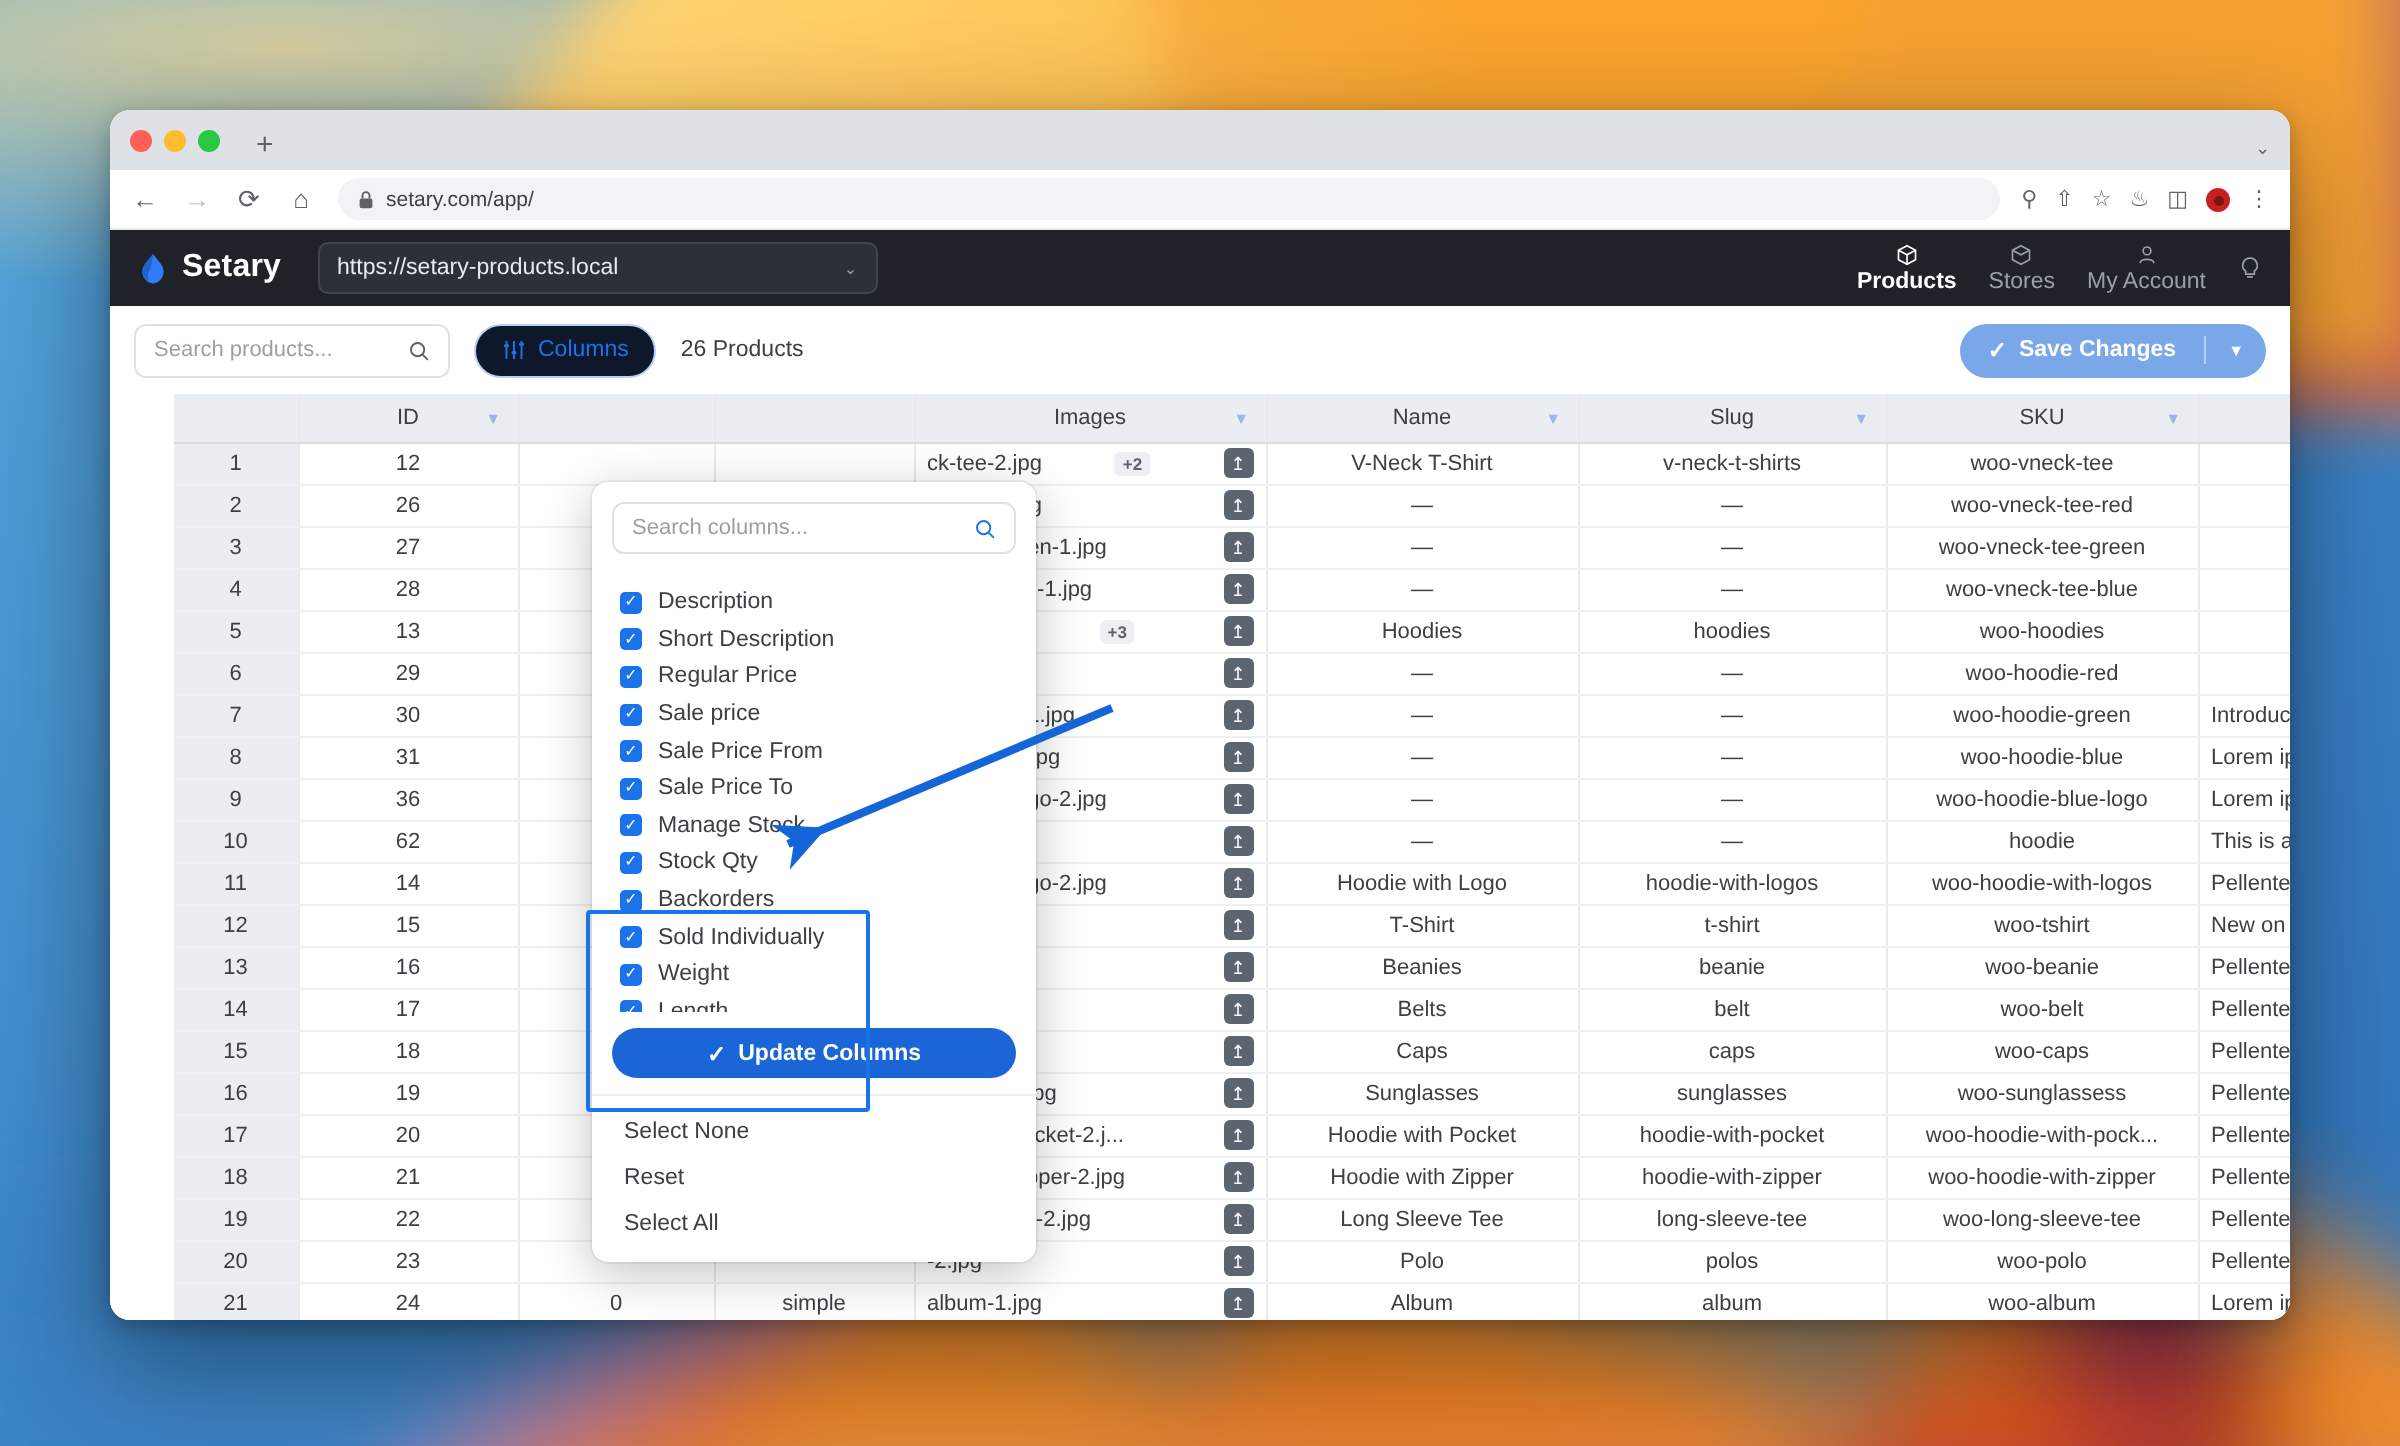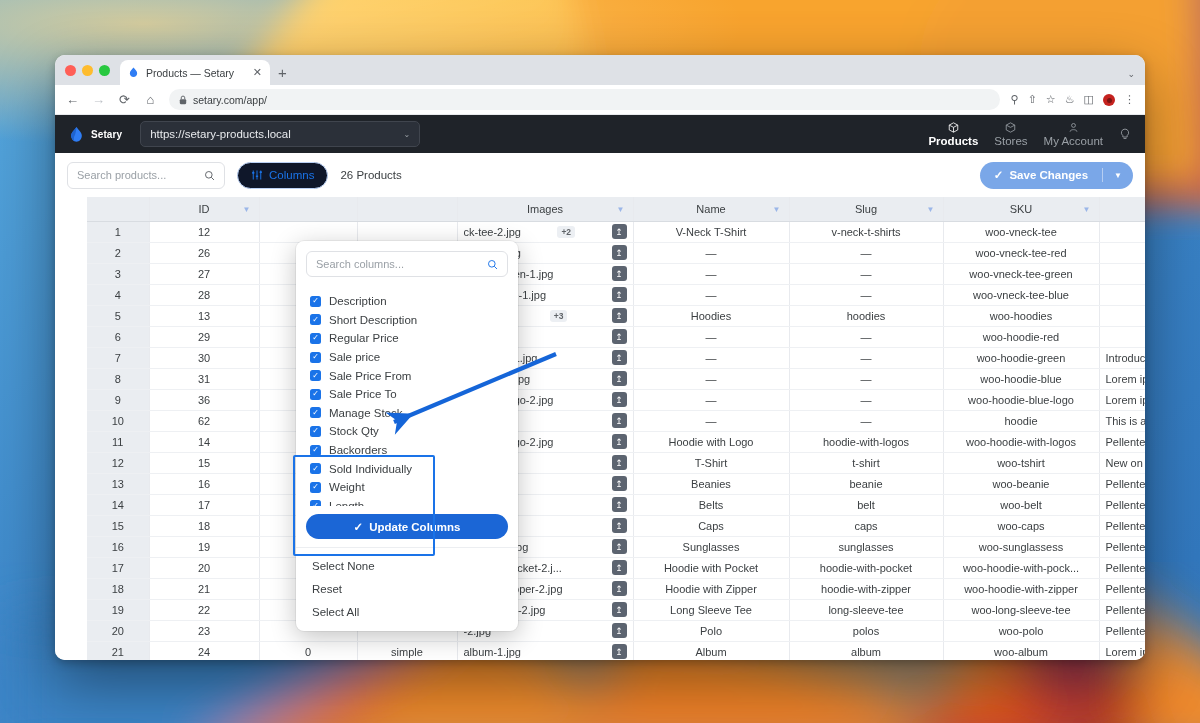--- a/index.html
+++ b/index.html
@@ -65,21 +65,21 @@
   .avatar-red::after { content:""; width:5px; height:5px; border-radius:50%;
                        background:#7a1513; margin-top:2px; }
 
   
   .appbar {
     height: 38px; background:#1f2329; display:flex; align-items:center;
     padding: 0 14px; gap:12px; flex:none;
   }
   .brand { display:flex; align-items:center; gap:7px; }
   .brand .logo { width:15px; height:17px; }
-  .brand .bname { color:#fff; font-size:10px; font-weight:bold; letter-spacing:.1px; }
+  .brand .bname { color:#fff; font-size:16px; font-weight:bold; letter-spacing:.1px; }
   .siteselect {
     width: 280px; height:26px; background:#2b3039; border:1px solid #40454e;
     border-radius:5px; display:flex; align-items:center; justify-content:space-between;
     padding: 0 9px; color:#e8eaed; font-size:11.5px; margin-left:6px;
   }
   .siteselect .chev { color:#9aa0a6; font-size:8px; }
   .appnav { margin-left:auto; display:flex; align-items:center; gap:16px; }
   .appnav a { display:flex; align-items:center; gap:2px; font-size:11.5px;
               color:#9aa0a6; text-decoration:none;flex-direction:column; }
   .appnav a.active { color:#fff; font-weight:bold; }
@@ -241,27 +241,20 @@
 </div>
 
 <div id="window">
 
   <div class="tabstrip">
     <div class="traffic">
       <span class="dot r"></span>
       <span class="dot y"></span>
       <span class="dot g"></span>
     </div>
-    <div class="tab">
-      <svg class="fav" viewBox="0 0 24 24">
-        <path d="M12 1 C16 6 20 9 20 13.5 C20 18 16.4 22 12 22 C7.6 22 4 18 4 13.5 C4 9 8 6 12 1 Z" fill="#2f7df4"></path>
-      </svg>
-      <span class="ttl">Products — Setary</span>
-      <span class="xbtn">✕</span>
-    </div>
     <span class="newtab">+</span>
     <span class="winchev">⌄</span>
   </div>
 
   <div class="toolbar">
     <span class="nav-ic">←</span>
     <span class="nav-ic dim">→</span>
     <span class="nav-ic">⟳</span>
     <span class="nav-ic">⌂</span>
     <div class="omnibox">

